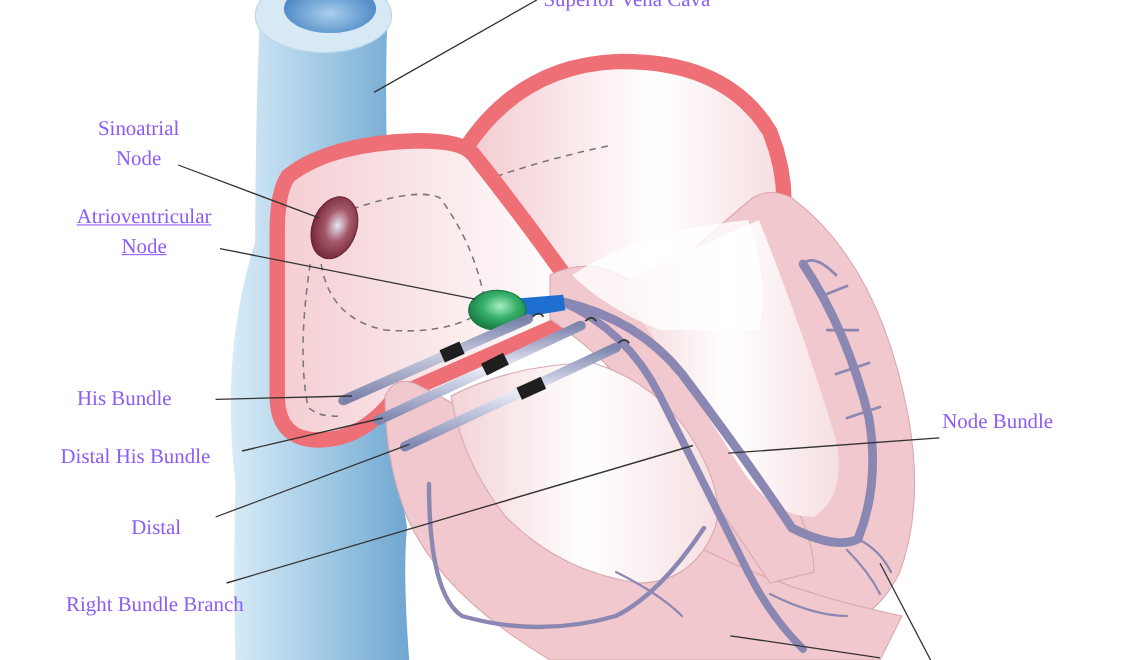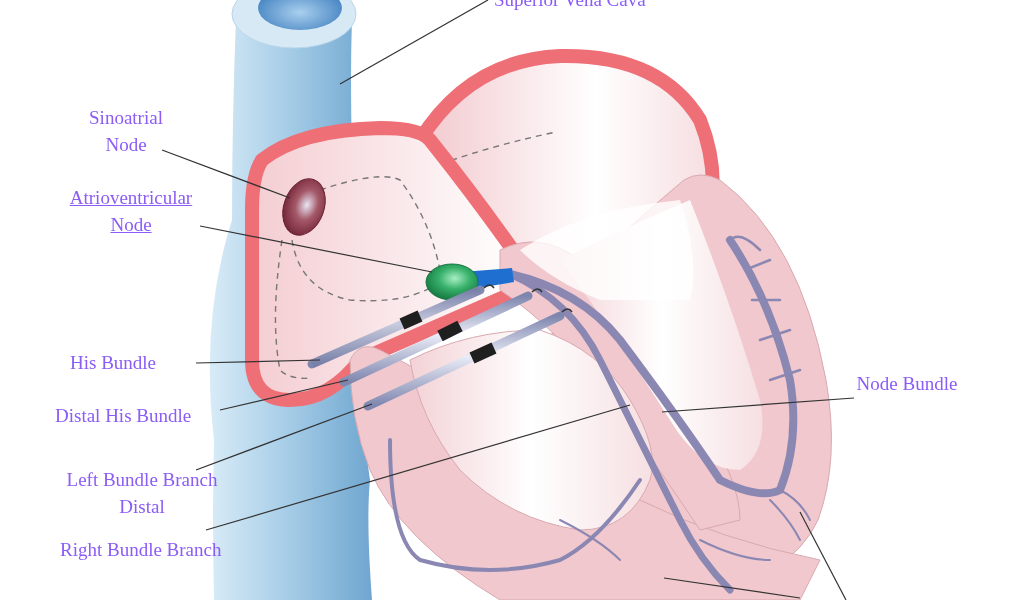--- a/index.html
+++ b/index.html
@@ -151,21 +151,20 @@
   <span>Atrioventricular</span>
   <span>Node</span>
 </div>
 <div class="label" style="left:70px; top:349px;">
   <span>His Bundle</span>
 </div>
 <div class="label" style="left:55px; top:402px;text-align:right;">
   <span>Distal His Bundle</span>
 </div>
 <div class="label" style="left:52px; top:466px; width:180px;">
-  <span>Left Bundle Branch</span>
   <span>Distal</span>
 </div>
 <div class="label" style="left:60px; top:536px;">
   <span>Right Bundle Branch</span>
 </div>
 <div class="label" style="left:852px; top:370px; width:110px;">
   <span>Node Bundle</span>
 </div>
 
 </body></html>

